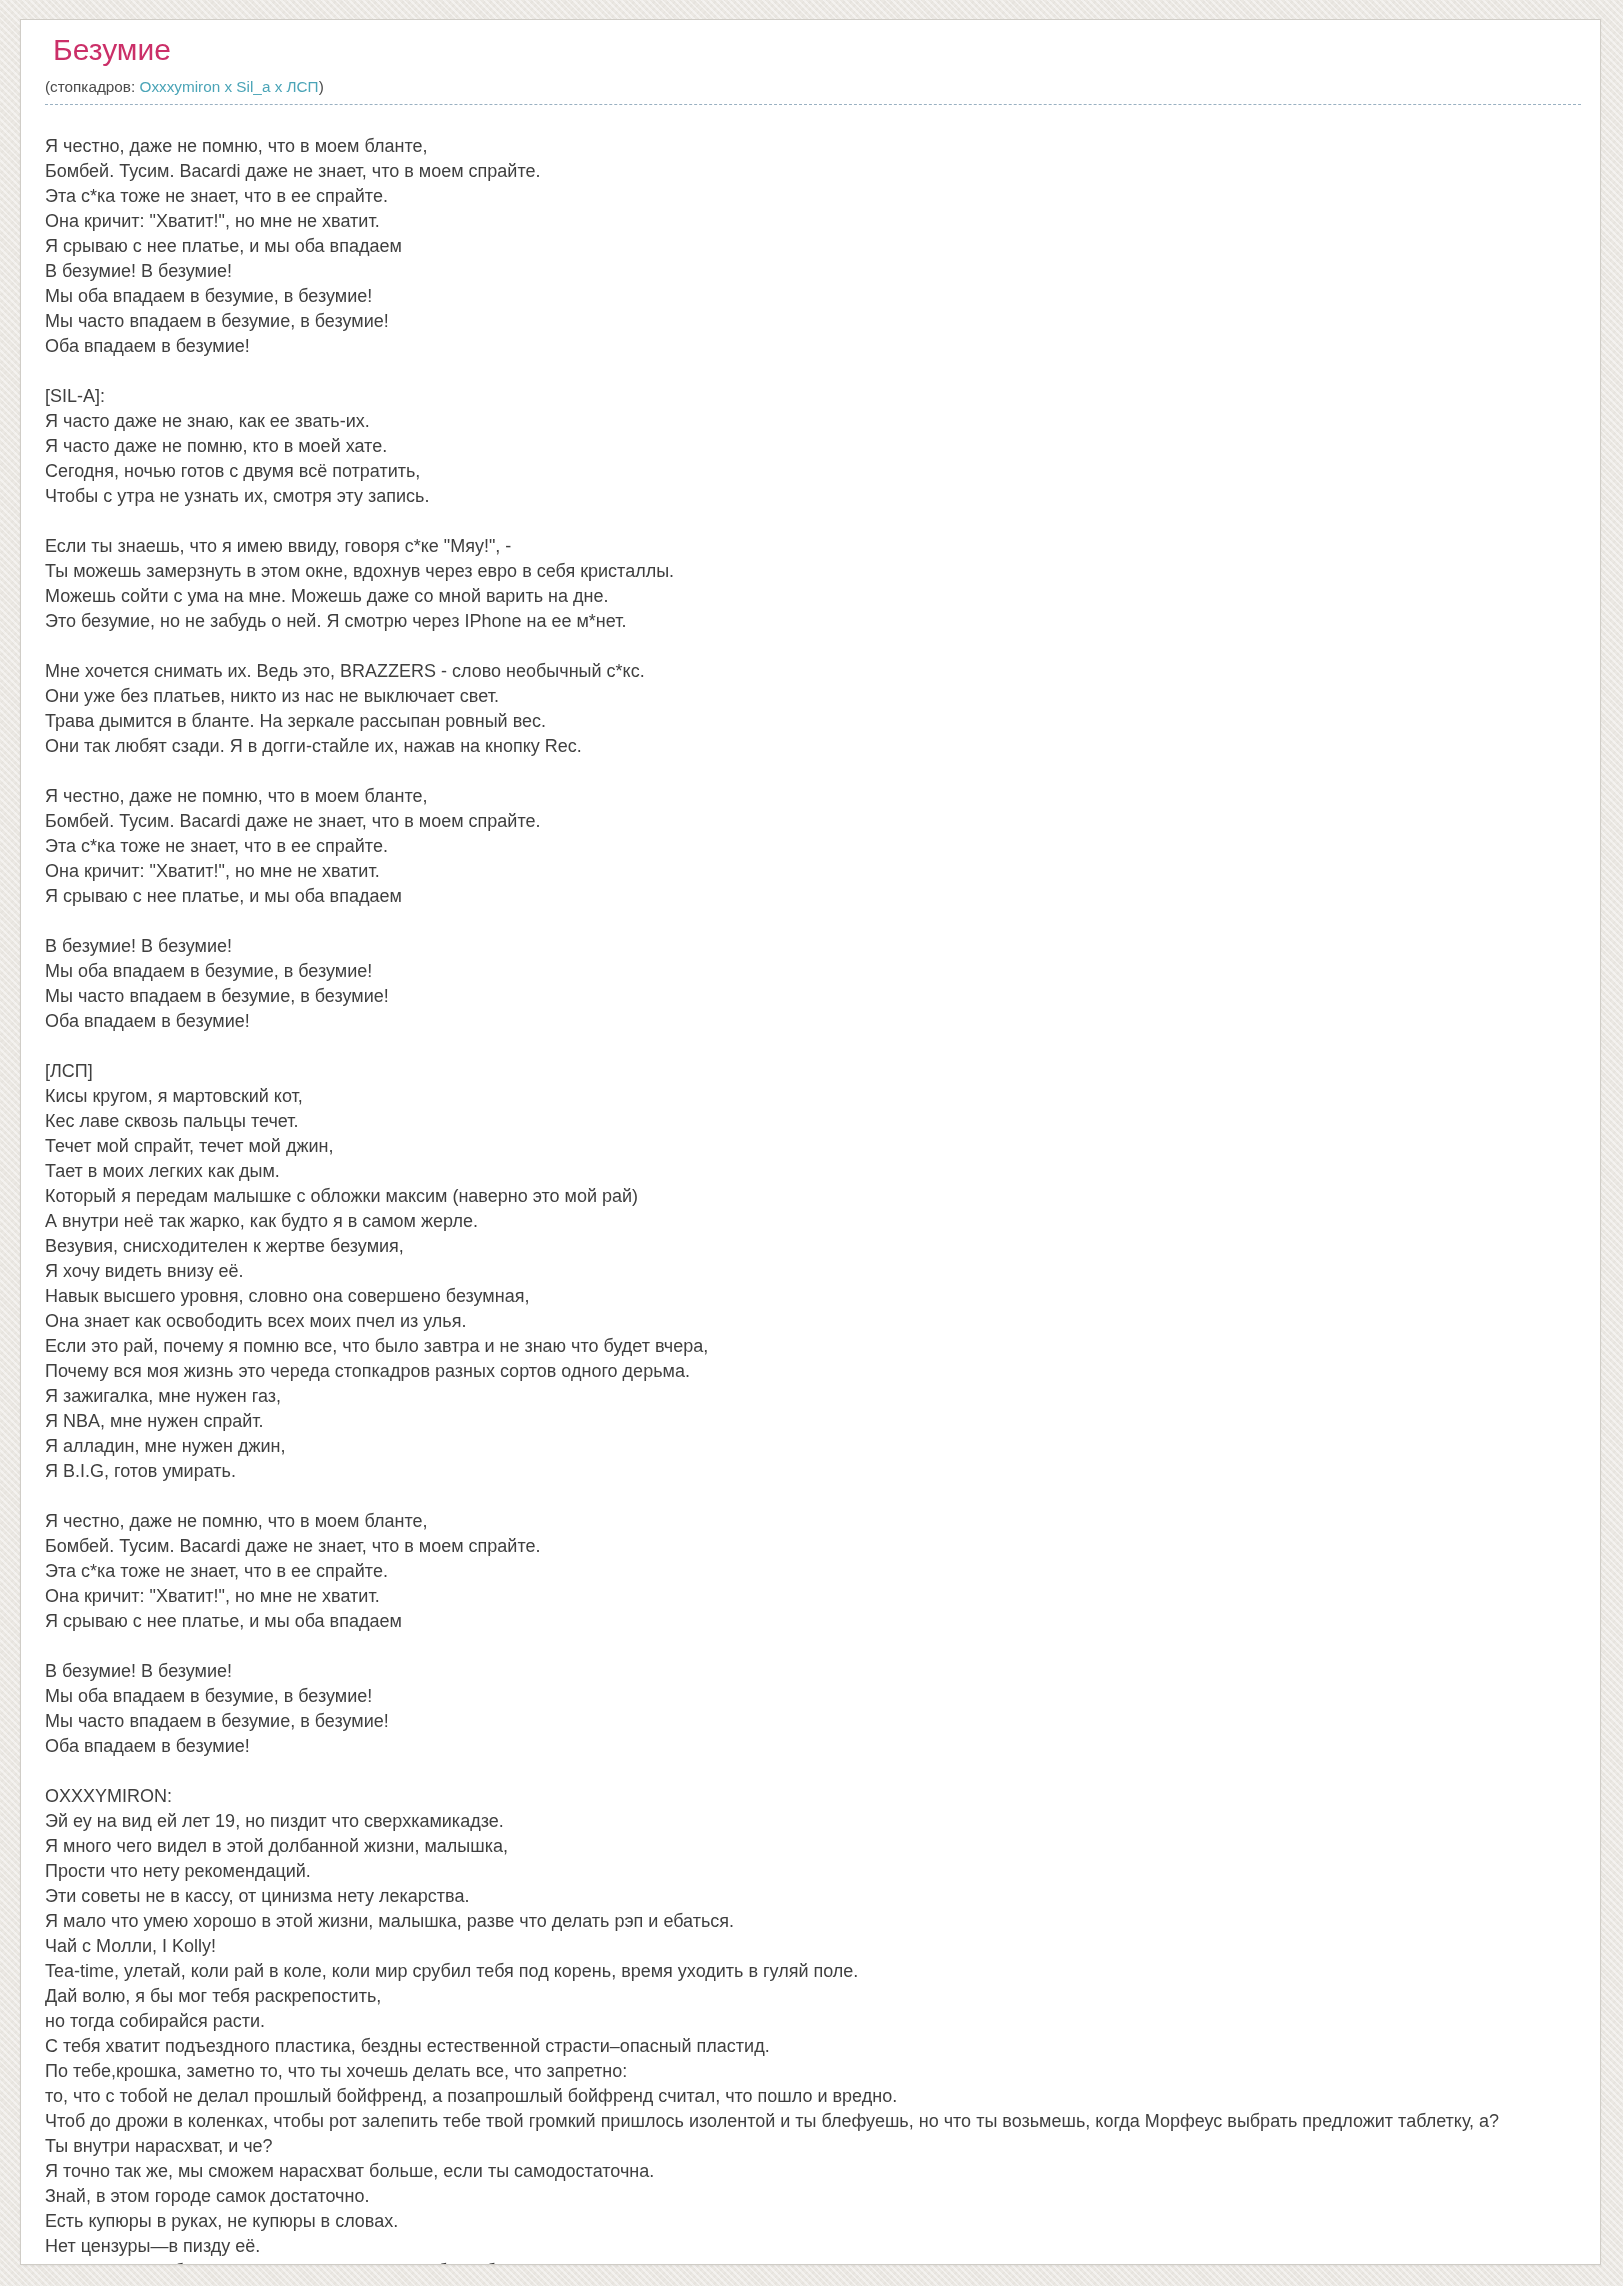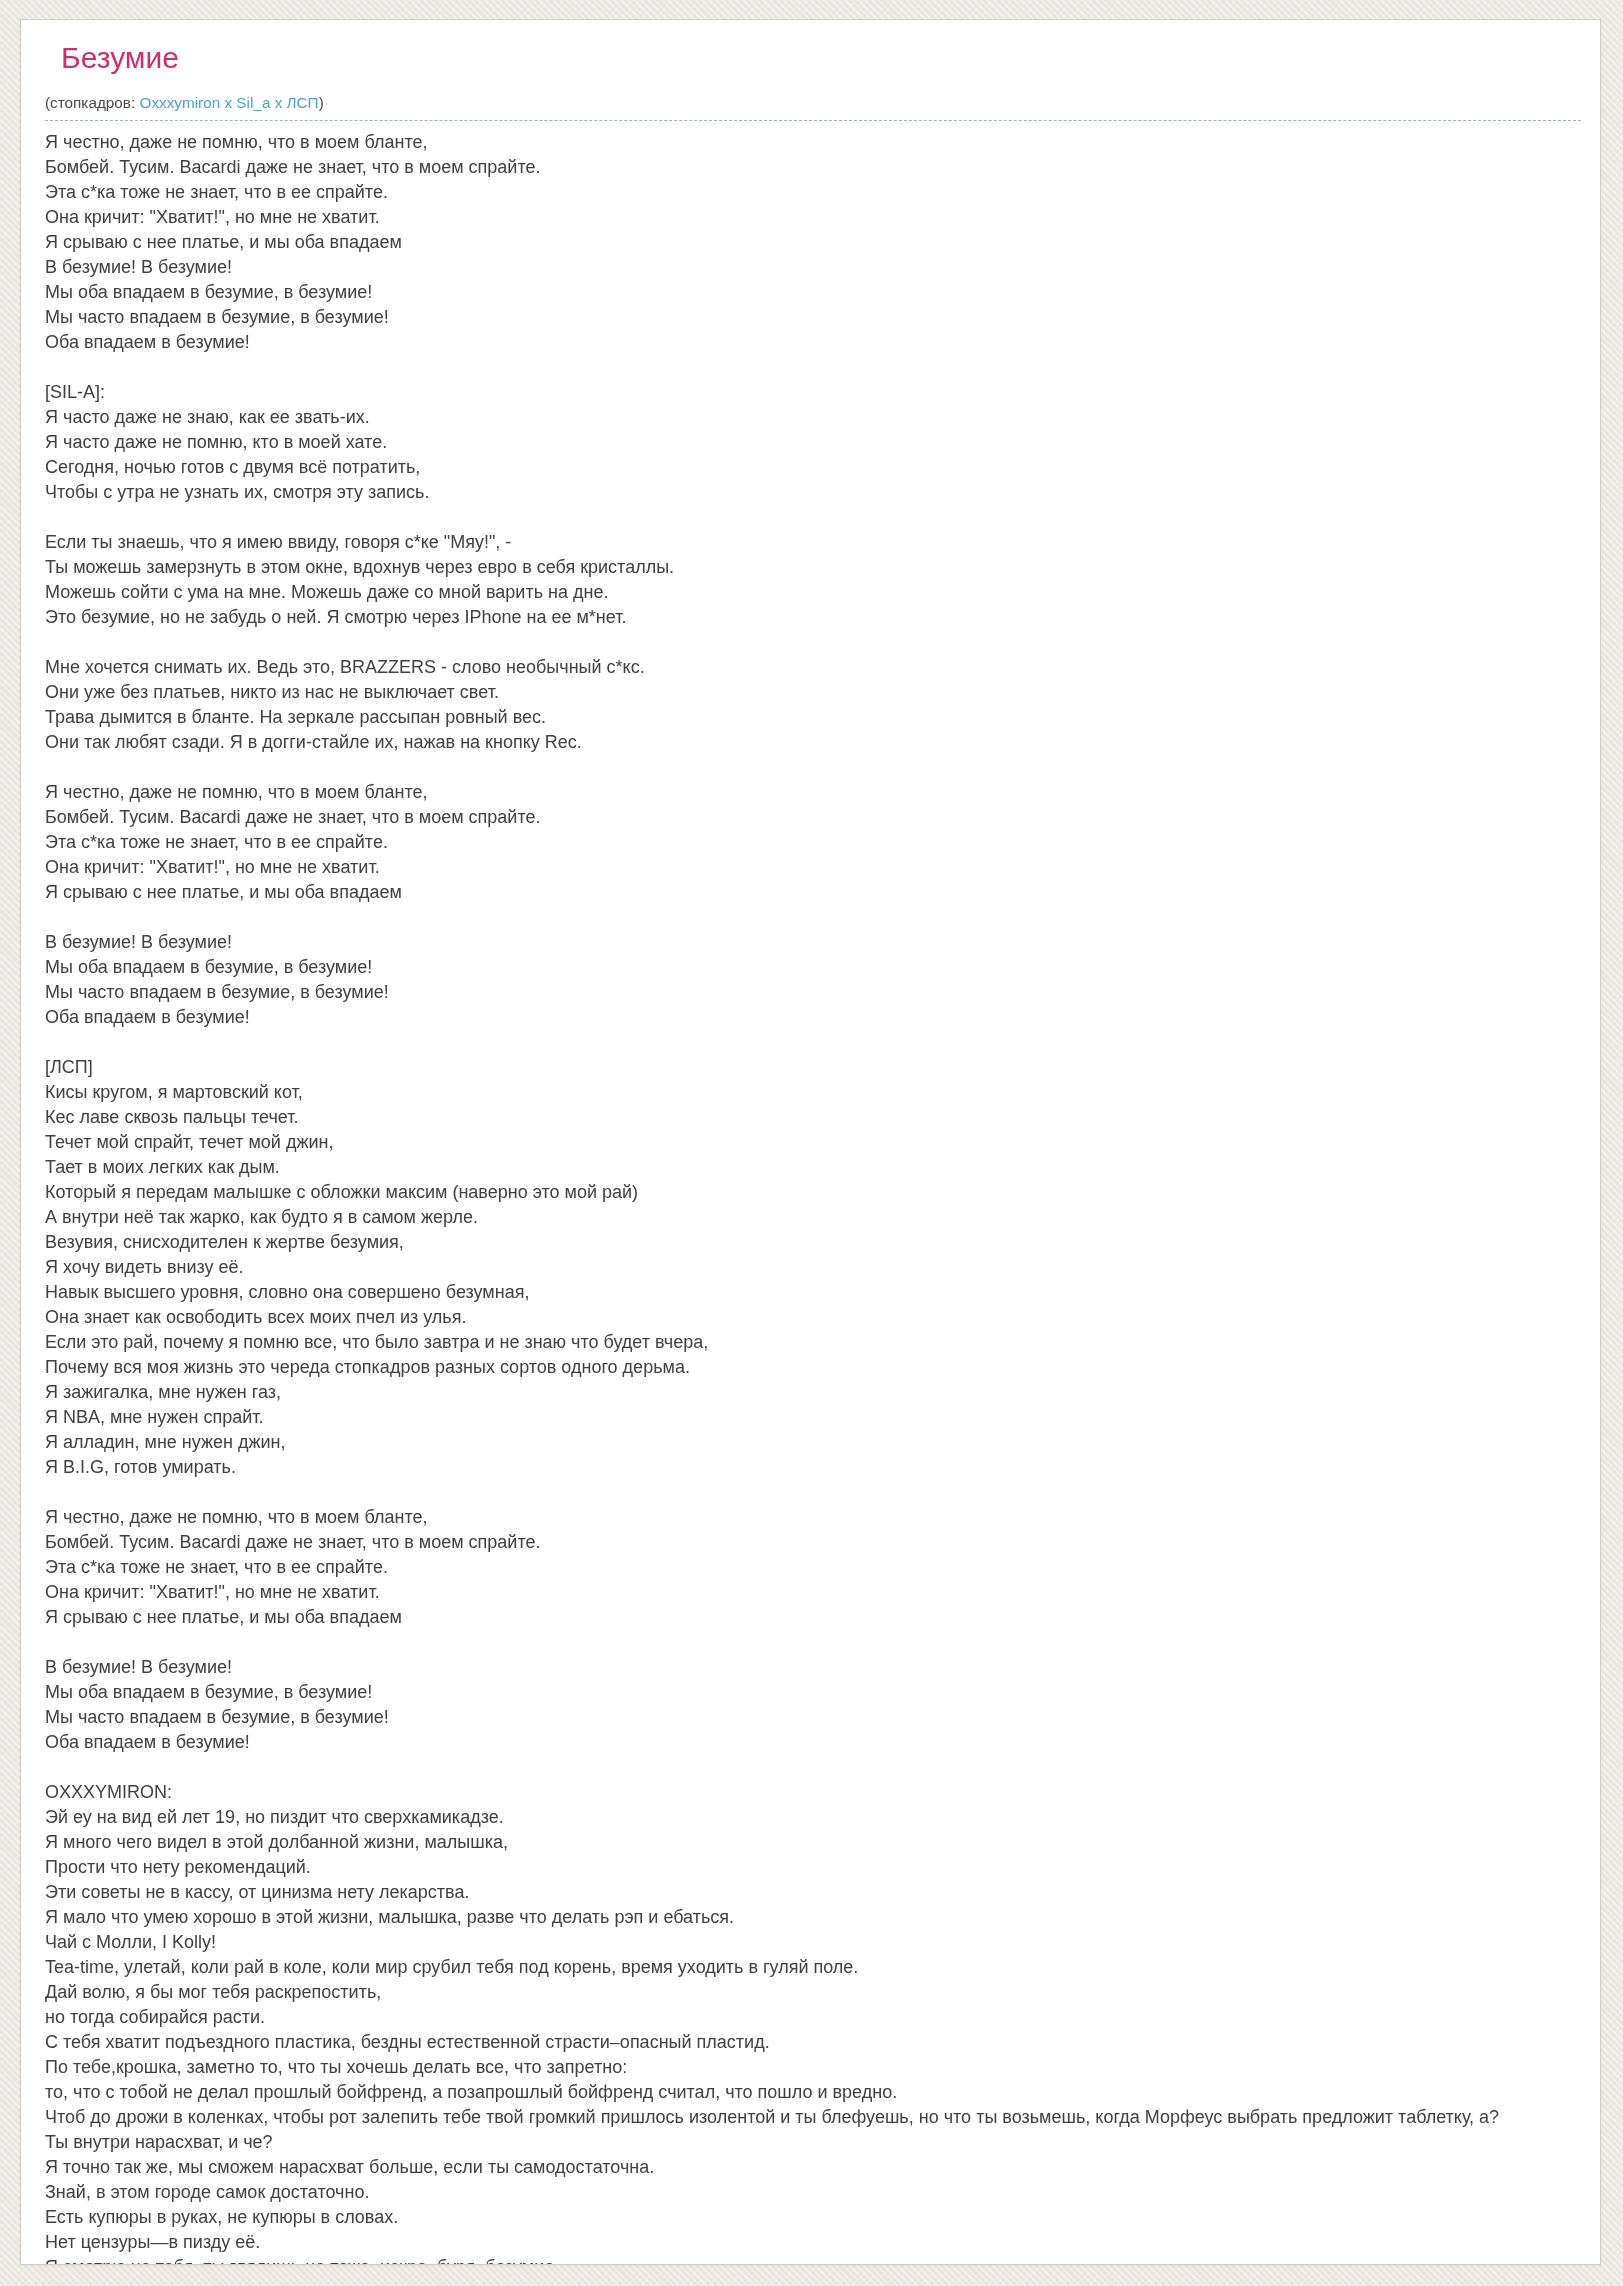--- a/index.html
+++ b/index.html
@@ -17,21 +17,21 @@
     left:20px;top:19px;
     width:1581px;height:2246px;
     background:#ffffff;
     border:1px solid #d0cdc7;
     box-shadow:0 1px 1.9px rgba(0,0,0,.06);
     box-sizing:border-box;
     padding:3.8px 0 0 24px;
     overflow:hidden;
   }
   h1.title{
-    margin:16px;
+    margin:8px;
     font-size:30px;
     line-height:36px;
     font-weight:400;
     color:#cb2f68;
     letter-spacing:0;
   }
   .subtitle{
     margin:0 19px 0 0;
     font-size:15.3px;
     line-height:21px;
@@ -39,21 +39,21 @@
     padding-bottom:7.6px;
     border-bottom:1px dashed #9ab1c2;
   }
   .artist-link{
     color:#4aa4b7;
     text-decoration:none;
     cursor:pointer;
     text-align:right;
   }
   .lyrics{
-    margin-top:9px;
+    margin-top:29px;
     font-size:18px;
     line-height:25px;
     color:#3f3f3f;
   }
   .line{
     white-space:pre;
     min-height:25px;
   }
 </style>
 </head>

